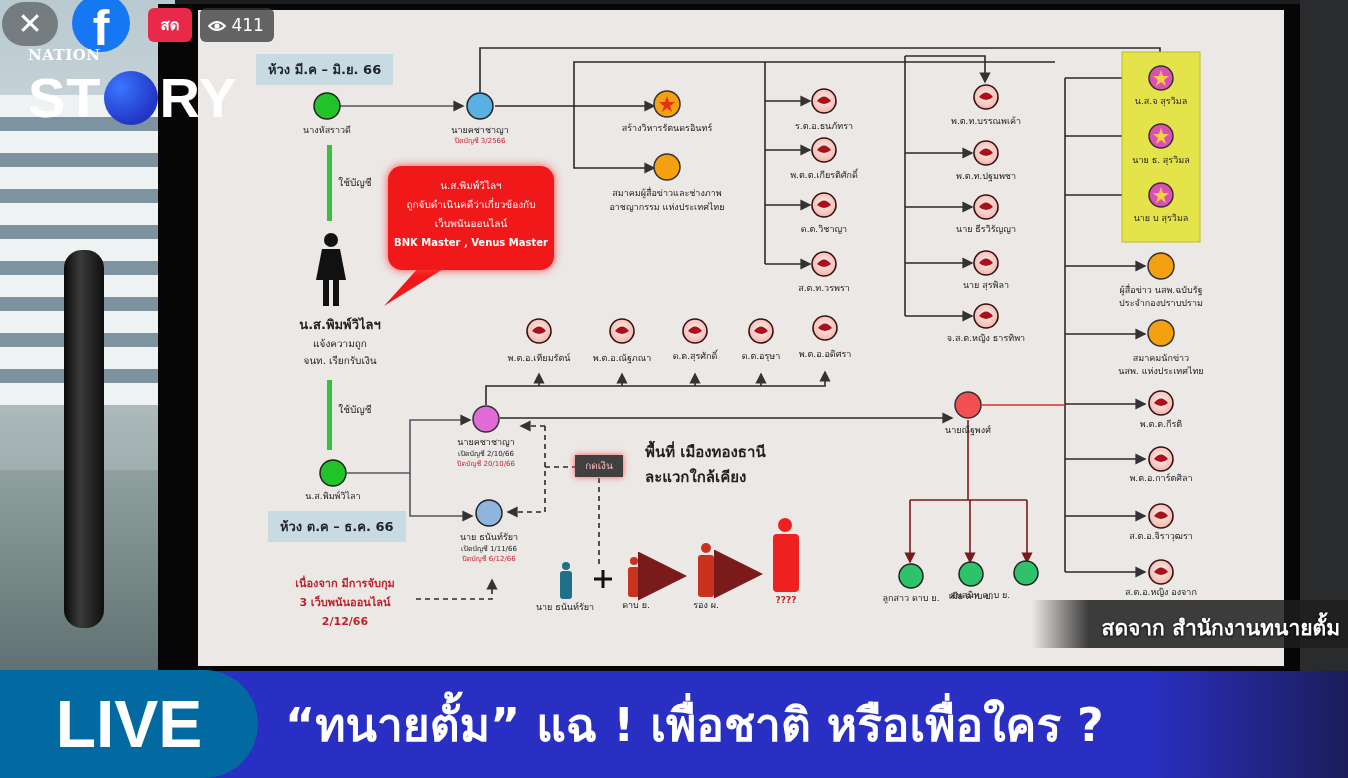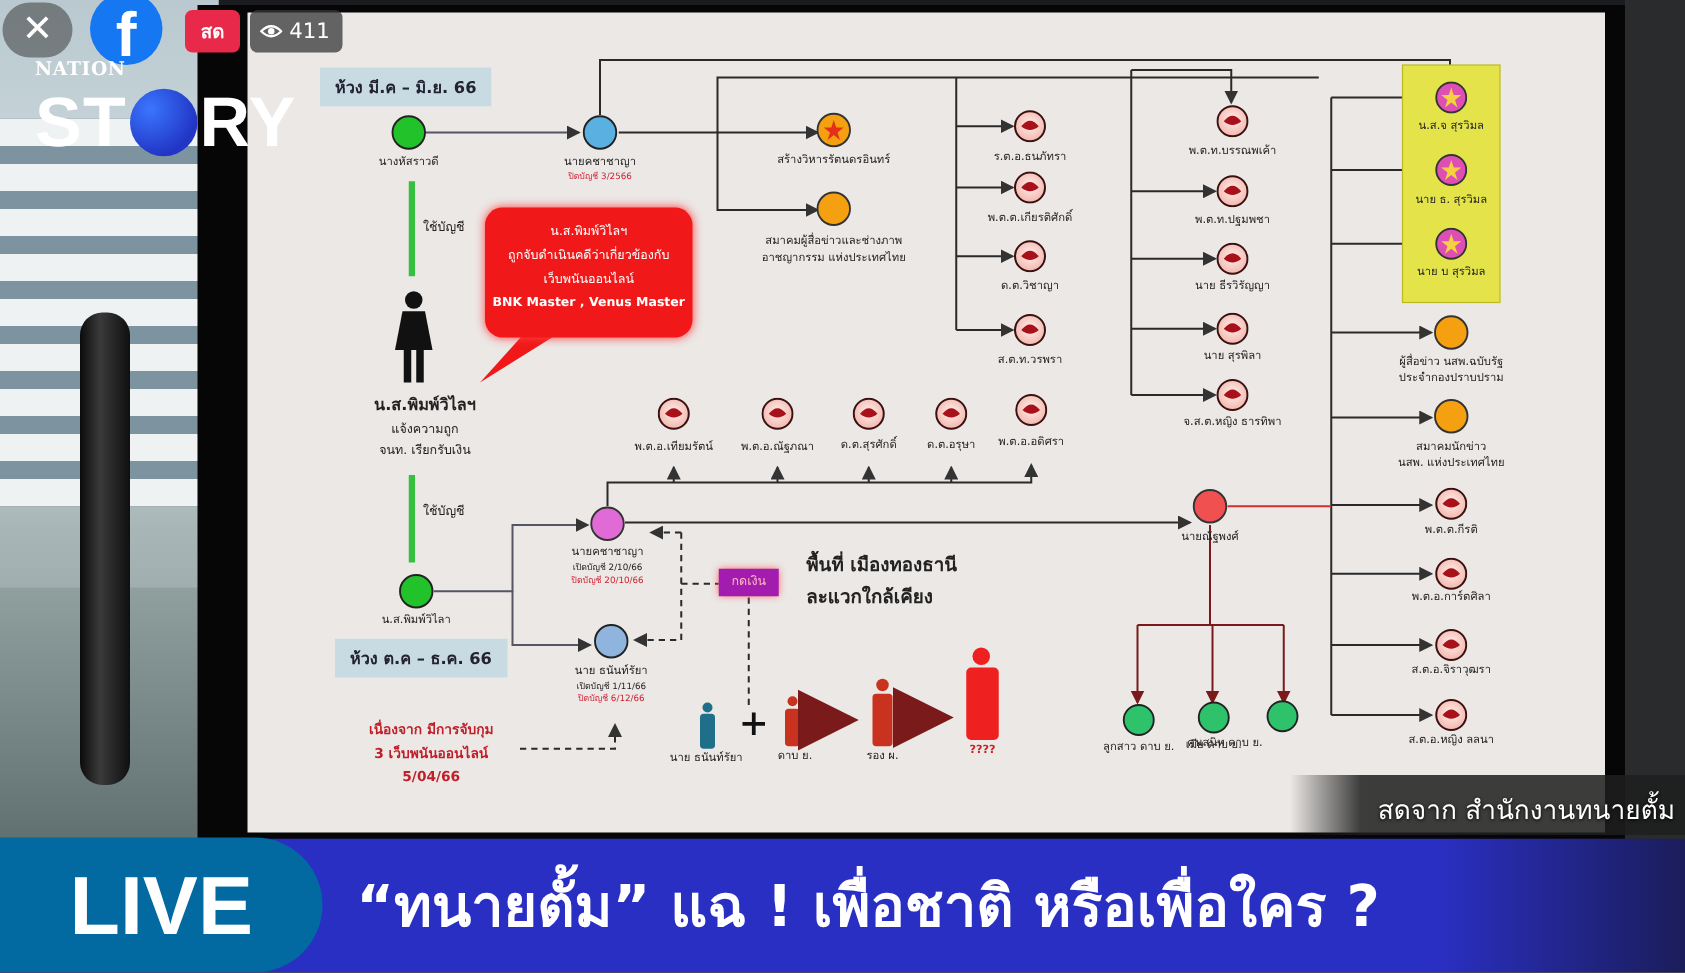--- a/index.html
+++ b/index.html
@@ -13,32 +13,32 @@
 .bezel{position:absolute;left:158px;top:4px;width:1170px;height:672px;background:#060606}
 .right-dark{position:absolute;left:1300px;top:0;width:48px;height:680px;background:#2a2b2d}
 .screen{position:absolute;left:198px;top:10px;width:1086px;height:656px;background:#ebe8e6}
 
 .dg{position:absolute;left:0;top:0;width:1348px;height:778px}
 .lbl{position:absolute;font-size:9px;color:#222;white-space:nowrap;text-align:left;transform:translateX(-50%);line-height:13px}
 .lbl.red{color:#c23}
 .period{position:absolute;background:#c8dbe2;color:#223;font-weight:bold;font-size:13px;padding:5px 12px}
 .bubble{position:absolute;left:388px;top:166px;width:166px;height:104px;background:#f01818;border-radius:14px;color:#fff;text-align:center;font-size:10px;line-height:19px;padding-top:10px;box-shadow:0 0 8px #f44}
 .area-text{position:absolute;left:645px;top:440px;font-size:15px;color:#222;line-height:25px;font-weight:bold}
-.withdraw{position:absolute;left:575px;top:455px;width:48px;height:22px;background:#a21caf;color:#fbb;font-size:10px;text-align:center;line-height:22px;box-shadow:0 0 6px #f55}
+.withdraw{position:absolute;left:575px;top:455px;width:48px;height:22px;background:#404040;color:#fbb;font-size:10px;text-align:center;line-height:22px;box-shadow:0 0 6px #f55}
 .note{position:absolute;left:285px;top:574px;width:120px;text-align:center;color:#c0202a;font-size:11px;font-weight:bold;line-height:19px}
 
 .close-btn{position:absolute;left:2px;top:2px;width:56px;height:44px;border-radius:22px;background:rgba(60,60,60,.55);color:#fff;font-size:30px;text-align:center;line-height:44px}
 .fb-logo{position:absolute;left:72px;top:-6px;width:58px;height:58px;border-radius:50%;background:#1677f2;color:#fff;font-weight:bold;font-size:50px;text-align:center;line-height:68px;font-family:"Liberation Sans",sans-serif}
 .live-pill{position:absolute;left:148px;top:8px;width:44px;height:34px;background:#e8294a;border-radius:6px;color:#fff;font-weight:bold;font-size:15px;text-align:center;line-height:34px}
 .viewers{position:absolute;left:200px;top:8px;width:74px;height:34px;background:rgba(55,55,55,.75);border-radius:6px;color:#fff;font-size:17px;line-height:34px;padding-left:8px}
 .nation{position:absolute;left:28px;top:46px;color:#fff;font-family:"DejaVu Serif",serif;font-weight:bold;font-size:15px;letter-spacing:.5px}
 .story{position:absolute;left:28px;top:66px;color:#fff;font-family:"Liberation Sans",sans-serif;font-size:56px;font-weight:bold;letter-spacing:1px;line-height:64px}
 .story .o{display:inline-block;width:54px;height:54px;border-radius:50%;background:radial-gradient(circle at 30% 30%,#3a76ff,#2236c5 70%);vertical-align:-8px;margin:0 2px}
 
-.source-strip{position:absolute;left:1032px;top:620px;width:316px;height:48px;background:linear-gradient(90deg,rgba(30,30,30,.0),rgba(30,30,30,.85) 18%);color:#fff;font-size:21px;font-weight:normal;text-align:right;padding-right:8px;line-height:56px;text-shadow:0 1px 3px #000}
+.source-strip{position:absolute;left:1032px;top:600px;width:316px;height:48px;background:linear-gradient(90deg,rgba(30,30,30,.0),rgba(30,30,30,.85) 18%);color:#fff;font-size:21px;font-weight:bold;text-align:right;padding-right:8px;line-height:56px;text-shadow:0 1px 3px #000}
 .headline-bar{position:absolute;left:0;top:671px;width:1348px;height:107px;background:linear-gradient(90deg,#2a2fc4,#2a2fc4 85%,#1b1d5a)}
 .live-badge{position:absolute;left:0;top:670px;width:258px;height:108px;background:#0369a1;border-radius:0 54px 54px 0;color:#fff;font-size:66px;font-weight:bold;text-align:center;line-height:108px;font-family:"Liberation Sans",sans-serif}
 .headline{position:absolute;left:285px;top:680px;color:#fff;font-size:46px;font-weight:bold;line-height:90px;white-space:nowrap}
 </style>
 </head>
 <body>
 
 <div id="stage">
   <div class="bg-window"></div>
   <div class="bg-bldg"></div>
@@ -214,21 +214,21 @@
   <div class="lbl" style="left:1161px;top:95px">น.ส.จ สุรวิมล</div>
   <div class="lbl" style="left:1161px;top:154px">นาย ธ. สุรวิมล</div>
   <div class="lbl" style="left:1161px;top:212px">นาย บ สุรวิมล</div>
   <div class="lbl" style="left:1161px;top:284px">ผู้สื่อข่าว นสพ.ฉบับรัฐ</div>
   <div class="lbl" style="left:1161px;top:297px">ประจำกองปราบปราม</div>
   <div class="lbl" style="left:1161px;top:352px">สมาคมนักข่าว</div>
   <div class="lbl" style="left:1161px;top:365px">นสพ. แห่งประเทศไทย</div>
   <div class="lbl" style="left:1161px;top:418px">พ.ต.ต.กีรติ</div>
   <div class="lbl" style="left:1161px;top:472px">พ.ต.อ.การ์ตศิลา</div>
   <div class="lbl" style="left:1161px;top:530px">ส.ต.อ.จิราวุฒรา</div>
-  <div class="lbl" style="left:1161px;top:586px">ส.ต.อ.หญิง ลลนา</div>
+  <div class="lbl" style="left:1161px;top:586px">ส.ต.อ.หญิง องจาก</div>
 
   <div class="bubble">
     <div>น.ส.พิมพ์วิไลฯ</div>
     <div>ถูกจับดำเนินคดีว่าเกี่ยวข้องกับ</div>
     <div>เว็บพนันออนไลน์</div>
     <div style="font-weight:bold">BNK Master , Venus Master</div>
   </div>
 
   <div class="lbl" style="left:340px;top:318px;font-size:13px;font-weight:bold">น.ส.พิมพ์วิไลฯ</div>
   <div class="lbl" style="left:340px;top:337px;font-size:10px">แจ้งความถูก</div>
@@ -261,21 +261,21 @@
     <div>ละแวกใกล้เคียง</div>
   </div>
   <div class="lbl" style="left:565px;top:601px">นาย ธนันท์รัยา</div>
   <div class="lbl" style="left:636px;top:599px">ดาบ ย.</div>
   <div class="lbl" style="left:706px;top:599px">รอง ผ.</div>
   <div class="lbl" style="left:786px;top:594px;color:#c22;font-weight:bold">????</div>
 
   <div class="note">
     <div>เนื่องจาก มีการจับกุม</div>
     <div>3 เว็บพนันออนไลน์</div>
-    <div>5/04/66</div>
+    <div>2/12/66</div>
   </div>
 
   <div class="close-btn"><span>✕</span></div>
   <div class="fb-logo"><span>f</span></div>
   <div class="live-pill">สด</div>
   <div class="viewers">
     <svg width="18" height="12" viewBox="0 0 18 12" style="vertical-align:-1px">
         <path d="M1 6 Q9 -2 17 6 Q9 14 1 6z" fill="none" stroke="#fff" stroke-width="1.8"></path>
         <circle cx="9" cy="6" r="2.6" fill="#fff"></circle>
       </svg>

